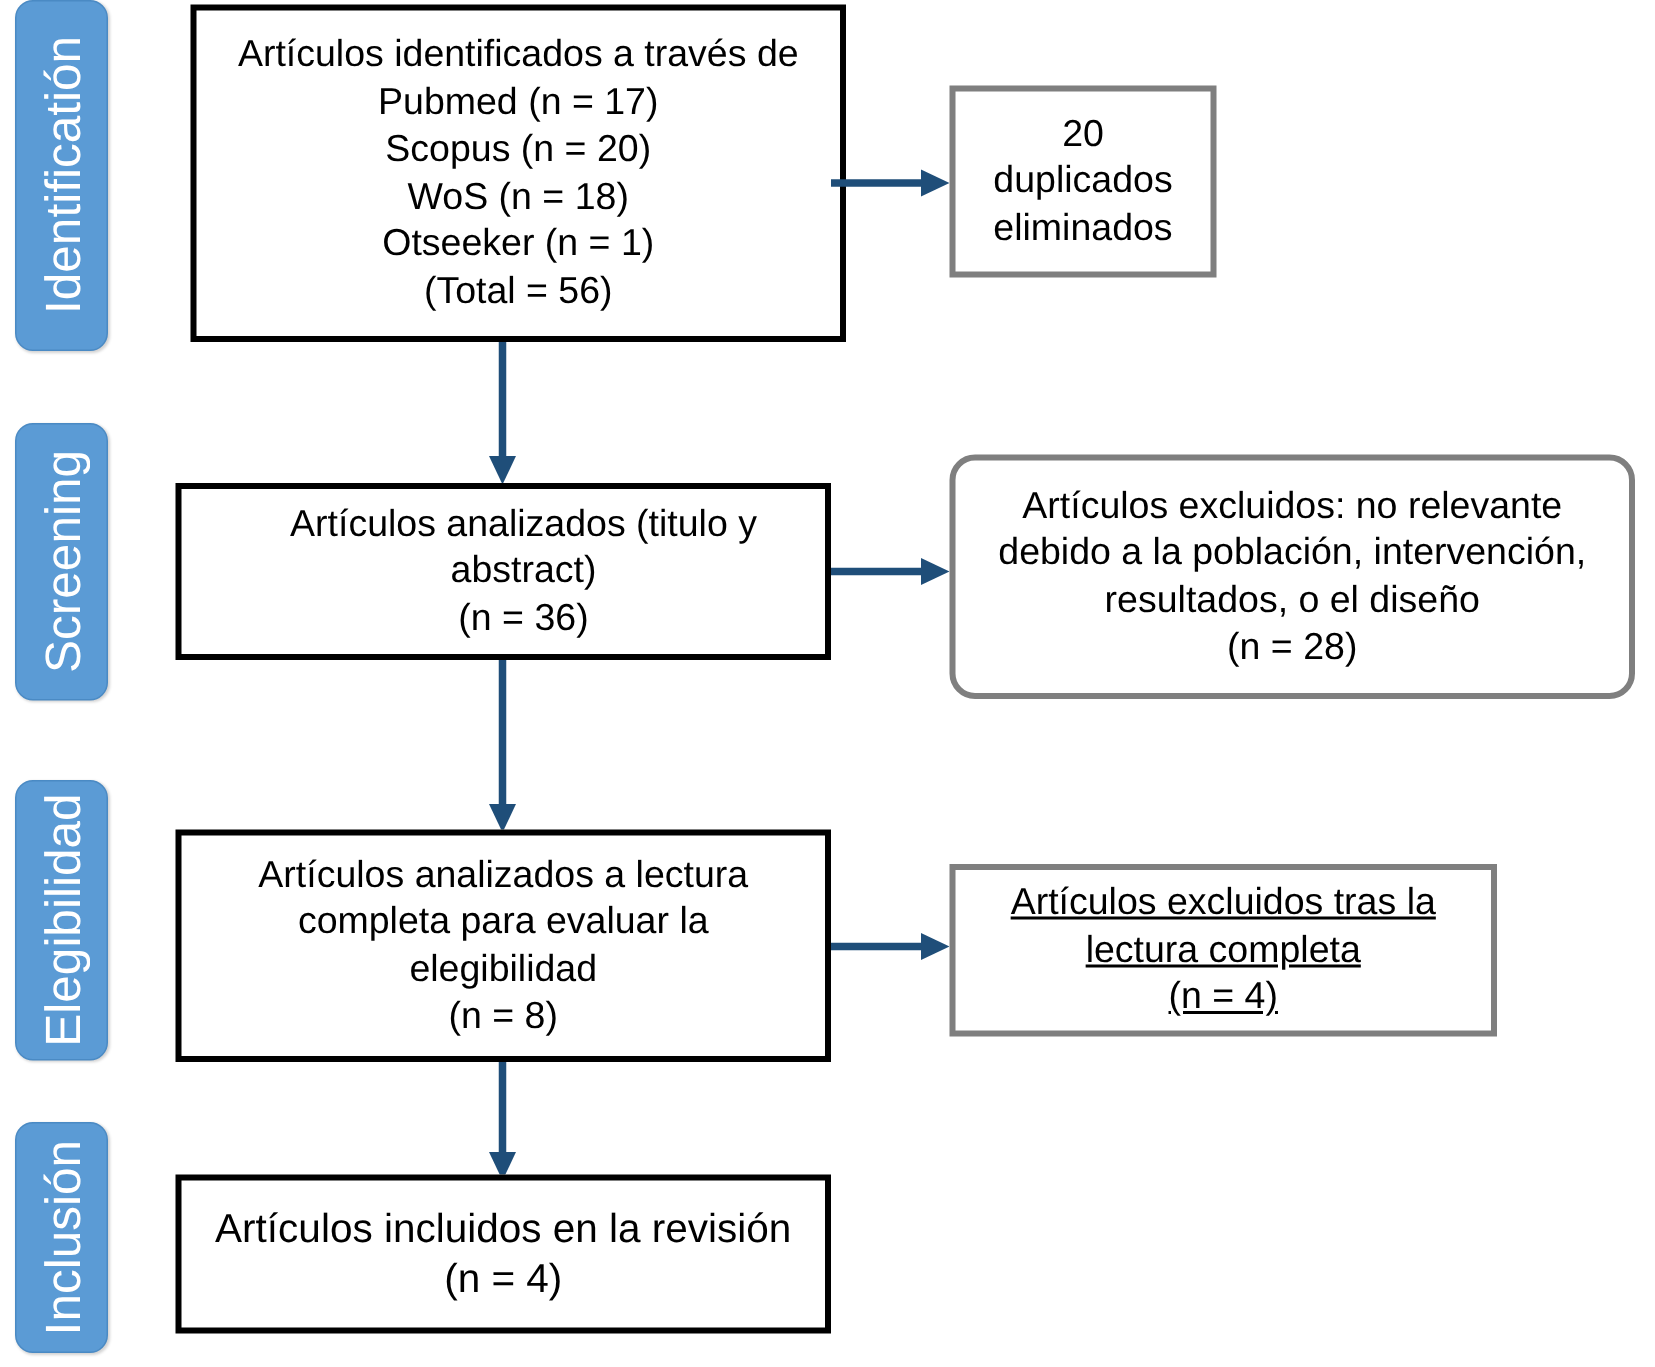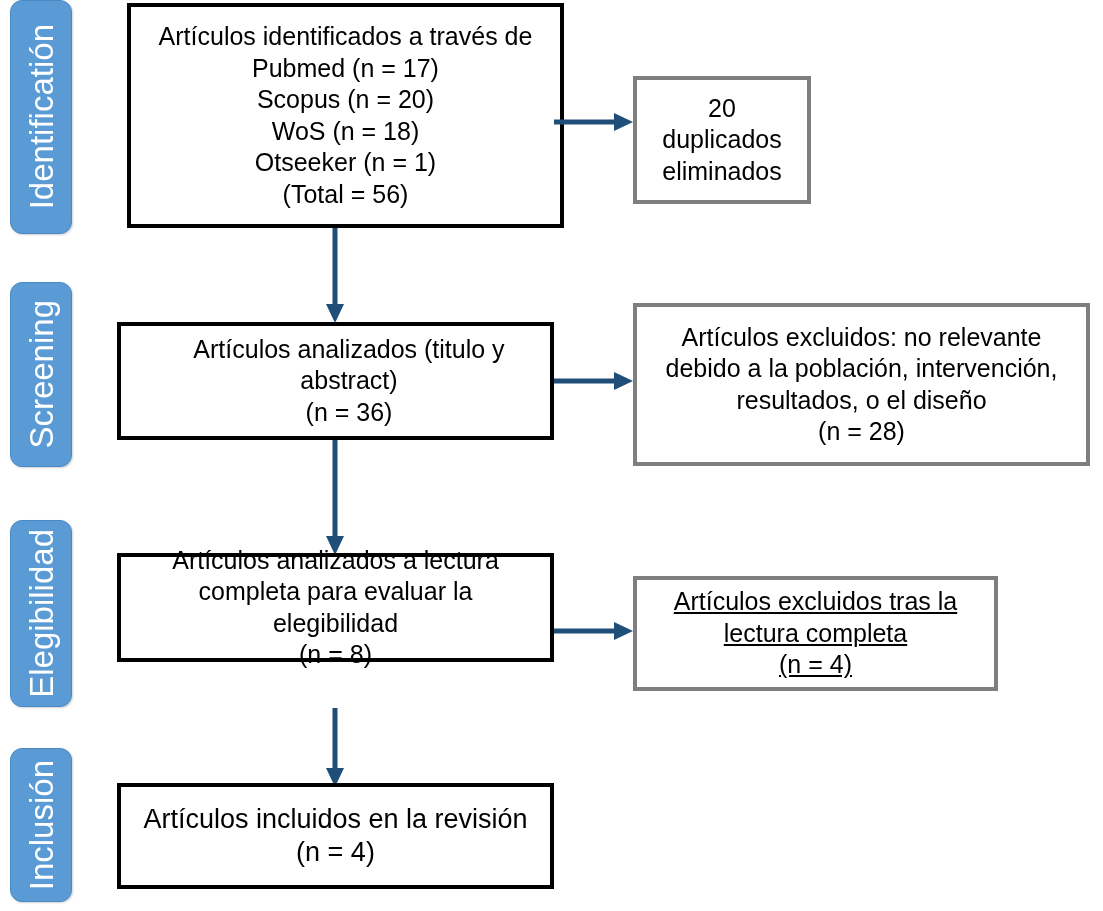--- a/index.html
+++ b/index.html
@@ -109,21 +109,21 @@
 (Total = 56)</span>
   </div>
 
   <div class="connector" style="left:554px; top:110px;">
     <svg width="80" height="24" viewBox="0 0 80 24">
       <line x1="0" y1="12" x2="62" y2="12" stroke="#1F4E79" stroke-width="5"></line>
       <polygon points="60,3 79,12 60,21" fill="#1F4E79"></polygon>
     </svg>
   </div>
 
-  <div class="box secondary" style="left:633px; top:57px; width:178px; height:128px;margin-top:19px;">
+  <div class="box secondary" style="left:633px; top:57px; width:178px; height:128px;">
     <span class="box-text">20
 duplicados
 eliminados</span>
   </div>
 
   <div class="connector" style="left:323px; top:228px;">
     <svg width="24" height="96" viewBox="0 0 24 96">
       <line x1="12" y1="0" x2="12" y2="78" stroke="#1F4E79" stroke-width="5"></line>
       <polygon points="3,76 12,95 21,76" fill="#1F4E79"></polygon>
     </svg>
@@ -135,35 +135,35 @@
 (n = 36)</span>
   </div>
 
   <div class="connector" style="left:554px; top:369px;">
     <svg width="80" height="24" viewBox="0 0 80 24">
       <line x1="0" y1="12" x2="62" y2="12" stroke="#1F4E79" stroke-width="5"></line>
       <polygon points="60,3 79,12 60,21" fill="#1F4E79"></polygon>
     </svg>
   </div>
 
-  <div class="box secondary" style="left:633px; top:303px; width:457px; height:163px;">
+  <div class="box secondary" style="left:633px; top:303px; width:457px; height:163px;border-radius:17px;">
     <span class="box-text">Artículos excluidos: no relevante
 debido a la población, intervención,
 resultados, o el diseño
 (n = 28)</span>
   </div>
 
   <div class="connector" style="left:323px; top:440px;">
     <svg width="24" height="116" viewBox="0 0 24 116">
       <line x1="12" y1="0" x2="12" y2="98" stroke="#1F4E79" stroke-width="5"></line>
       <polygon points="3,96 12,115 21,96" fill="#1F4E79"></polygon>
     </svg>
   </div>
 
-  <div class="box primary" style="left:117px; top:553px; width:437px; height:109px;">
+  <div class="box primary" style="left:117px; top:553px; width:437px; height:155px;">
     <span class="box-text">Artículos analizados a lectura
 completa para evaluar la
 elegibilidad
 (n = 8)</span>
   </div>
 
   <div class="connector" style="left:554px; top:619px;">
     <svg width="80" height="24" viewBox="0 0 80 24">
       <line x1="0" y1="12" x2="62" y2="12" stroke="#1F4E79" stroke-width="5"></line>
       <polygon points="60,3 79,12 60,21" fill="#1F4E79"></polygon>

